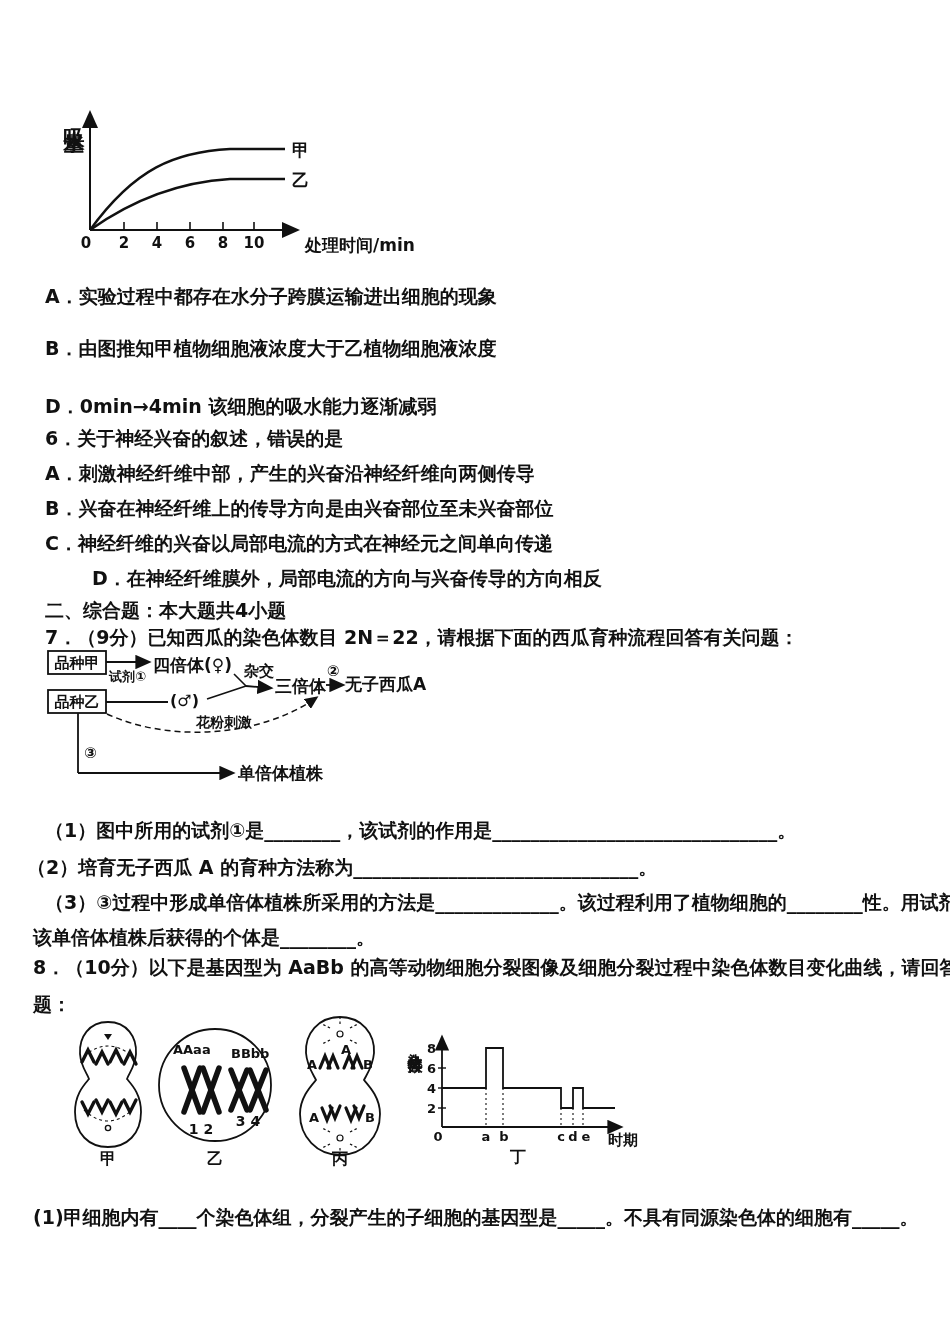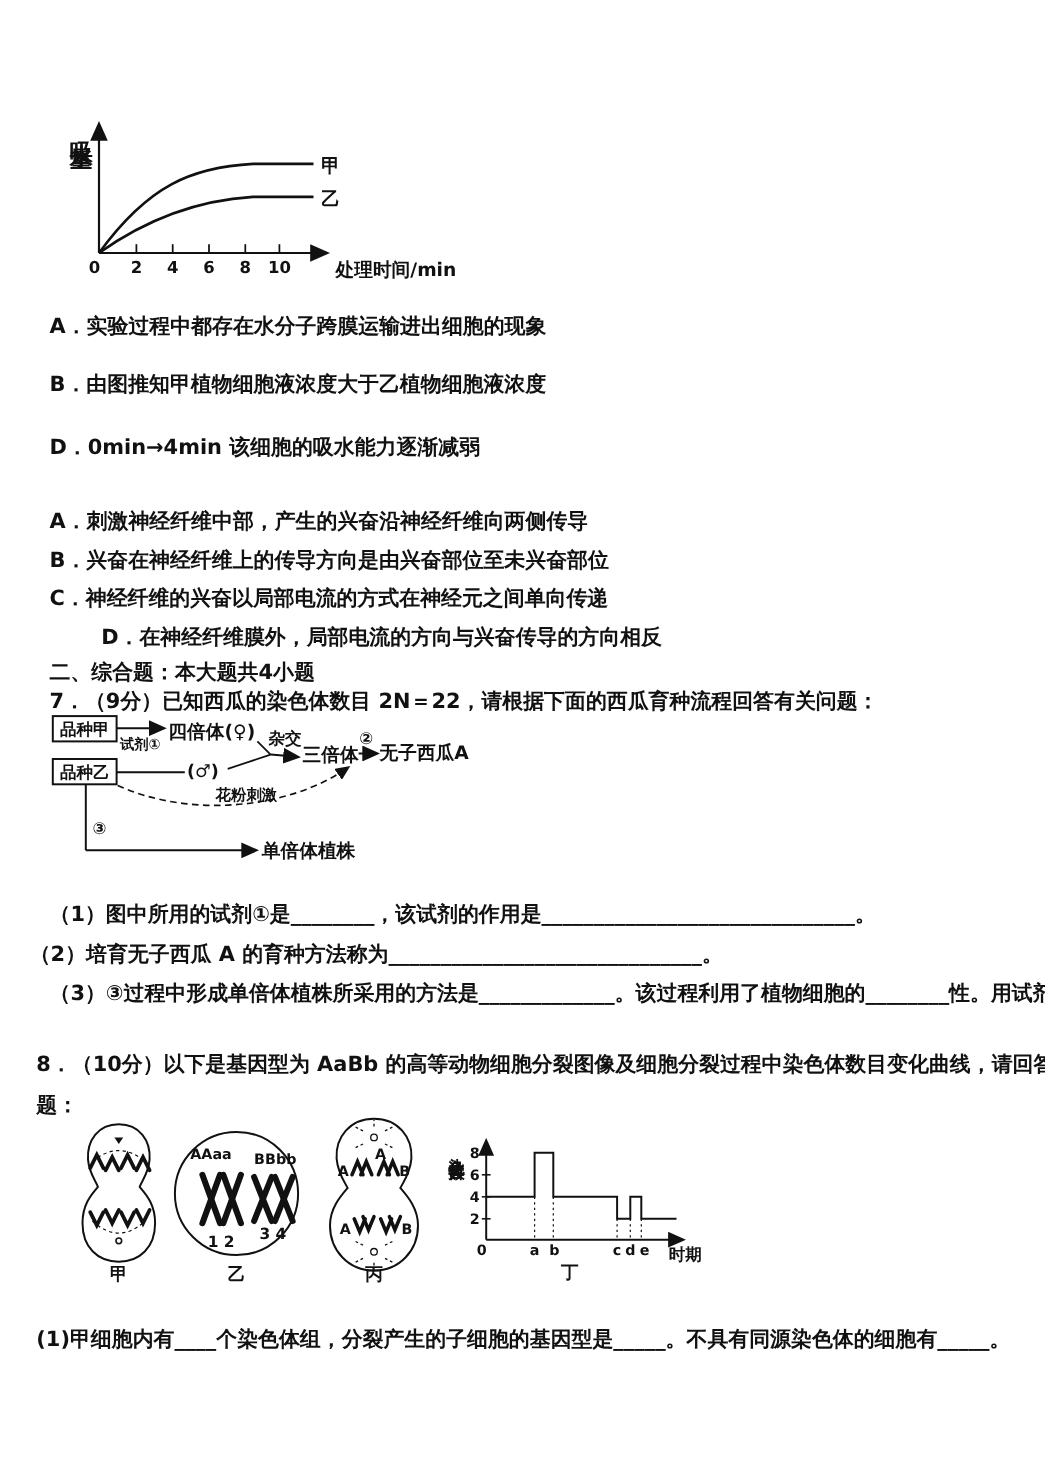--- a/index.html
+++ b/index.html
@@ -49,20 +49,21 @@
       <text x="183" y="150">8</text>
       <text x="214" y="150">10</text>
     </g>
   </svg>
   <div class="t" style="left:305px;top:234px;font-size:17px;">处理时间/min</div>
 
   <div class="t" style="left:45px;top:284px;">A．实验过程中都存在水分子跨膜运输进出细胞的现象</div>
   <div class="t" style="left:45px;top:336px;">B．由图推知甲植物细胞液浓度大于乙植物细胞液浓度</div>
   <div class="t" style="left:45px;top:394px;">D．0min→4min 该细胞的吸水能力逐渐减弱</div>
 
+  <div class="t" style="left:45px;top:426px;">6．关于神经兴奋的叙述，错误的是</div>
   <div class="t" style="left:45px;top:461px;">A．刺激神经纤维中部，产生的兴奋沿神经纤维向两侧传导</div>
   <div class="t" style="left:45px;top:496px;">B．兴奋在神经纤维上的传导方向是由兴奋部位至未兴奋部位</div>
   <div class="t" style="left:45px;top:531px;">C．神经纤维的兴奋以局部电流的方式在神经元之间单向传递</div>
   <div class="t" style="left:45px;top:566px;margin-left:47px;">D．在神经纤维膜外，局部电流的方向与兴奋传导的方向相反</div>
 
   <div class="t" style="left:45px;top:598px;">二、综合题：本大题共4小题</div>
   <div class="t" style="left:45px;top:625px;">7．（9分）已知西瓜的染色体数目 2N＝22，请根据下面的西瓜育种流程回答有关问题：</div>
 
   <svg style="left:40px;top:645px;" width="430" height="150" viewBox="0 0 430 150">
     <defs>
@@ -98,20 +99,21 @@
 
     <line x1="38" y1="68" x2="38" y2="128" stroke="#111" stroke-width="1.8"></line>
     <text x="44" y="113" font-size="15" font-weight="bold">③</text>
     <line x1="38" y1="128" x2="192" y2="128" stroke="#111" stroke-width="1.8" marker-end="url(#arr2)"></line>
     <text x="198" y="134" font-size="17" font-weight="bold">单倍体植株</text>
   </svg>
 
   <div class="t" style="left:45px;top:818px;">（1）图中所用的试剂①是________，该试剂的作用是______________________________。</div>
   <div class="t" style="left:27px;top:855px;">（2）培育无子西瓜 A 的育种方法称为______________________________。</div>
   <div class="t" style="left:45px;top:890px;">（3）③过程中形成单倍体植株所采用的方法是_____________。该过程利用了植物细胞的________性。用试剂①处理</div>
+  <div class="t" style="left:33px;top:925px;">该单倍体植株后获得的个体是________。</div>
 
   <div class="t" style="left:33px;top:955px;">8．（10分）以下是基因型为 AaBb 的高等动物细胞分裂图像及细胞分裂过程中染色体数目变化曲线，请回答相关问</div>
   <div class="t" style="left:33px;top:992px;">题：</div>
 
   <div class="vlabel" style="left:405px;top:1040px;font-size:15px;letter-spacing:2px;">染色体数目</div>
 
   <svg style="left:40px;top:1010px;" width="660" height="162" viewBox="0 0 660 162">
     <defs>
       <marker id="arr3" markerWidth="9" markerHeight="8" refX="7" refY="4" orient="auto">
         <path d="M0,0 L9,4 L0,8 Z" fill="#111"></path>

